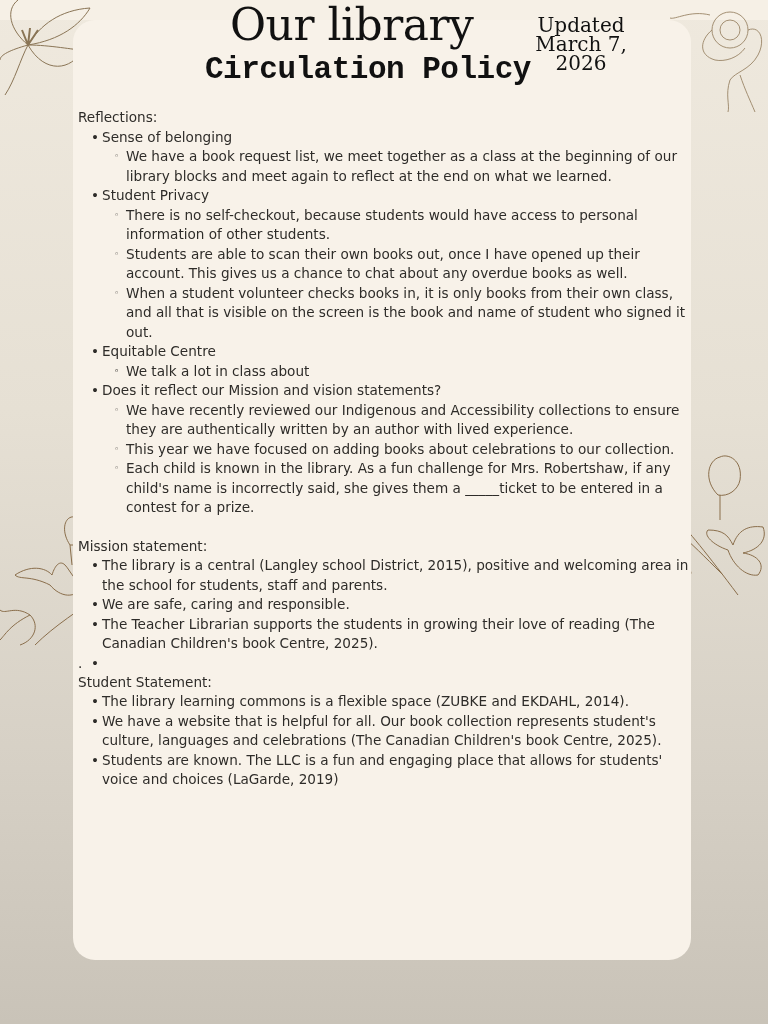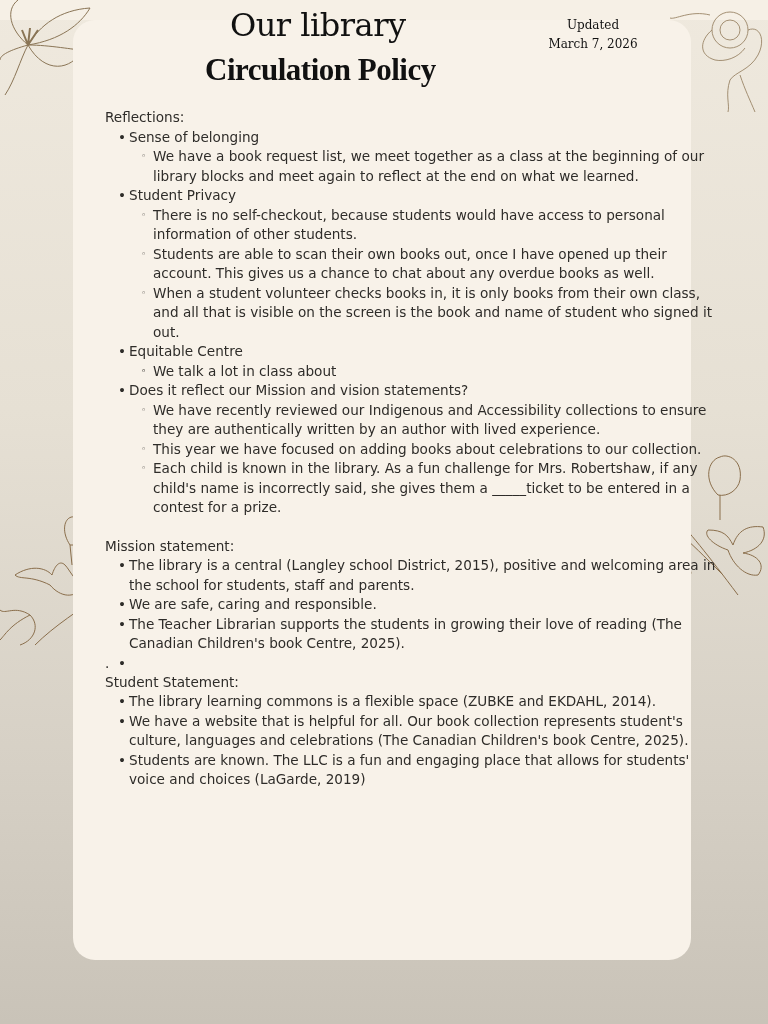--- a/index.html
+++ b/index.html
@@ -12,34 +12,34 @@
   .card {
     position: absolute; left: 73px; top: 20px; width: 618px; height: 940px;
     background: #f8f2e9; border-radius: 22px;
   }
   .top-band {
     position: absolute; left: 0; top: 0; width: 768px; height: 20px;
     background: #f6f0e6;
   }
   .title {
     position: absolute; left: 230px; top: 0px; font-family: "DejaVu Serif", serif;
-    font-size: 32px; letter-spacing: -0.5px; color: #111; font-weight: normal;
+    font-size: 44px; letter-spacing: -0.5px; color: #111; font-weight: normal;
     line-height: 50px; margin: 0;
   }
   .subtitle {
-    position: absolute; left: 205px; top: 50px; font-family: Liberation Serif, serif;
+    position: absolute; left: 205px; top: 50px; font-family: Liberation Mono, monospace;
     font-size: 31px; color: #111; line-height: 40px; margin: 0; letter-spacing: -0.5px;
   }
   .updated {
-    position: absolute; left: 523px; top: 16px; width: 140px; text-align: center;
-    font-family: "DejaVu Serif", serif; font-size: 12px; line-height: 19px; color: #111;
+    position: absolute; left: 511px; top: 16px; width: 140px; text-align: center;
+    font-family: "DejaVu Serif", serif; font-size: 20px; line-height: 19px; color: #111;
   }
   .content {
     position: absolute; left: 78px; top: 108px; width: 612px;
-    font-size: 13.6px; line-height: 19.5px; color: #2e2c29; margin-left: 27px;
+    font-size: 13.6px; line-height: 19.5px; color: #2e2c29;
   }
   .section-title { margin: 0; font-weight: normal; font-size: 13.6px; }
   ul.lvl1 { list-style: none; margin: 0; padding: 0 0 0 24px; }
   ul.lvl1 > li { position: relative; }
   ul.lvl1 > li > .bul { position: absolute; left: -11px; top: 0; }
   ul.lvl2 { list-style: none; margin: 0; padding: 0 0 0 24px; }
   ul.lvl2 > li { position: relative; }
   ul.lvl2 > li > .bul { position: absolute; left: -12px; top: 0; font-size: 9px; }
   .gap { height: 19px; }
   .dot { height: 19px; line-height: 19px; }

